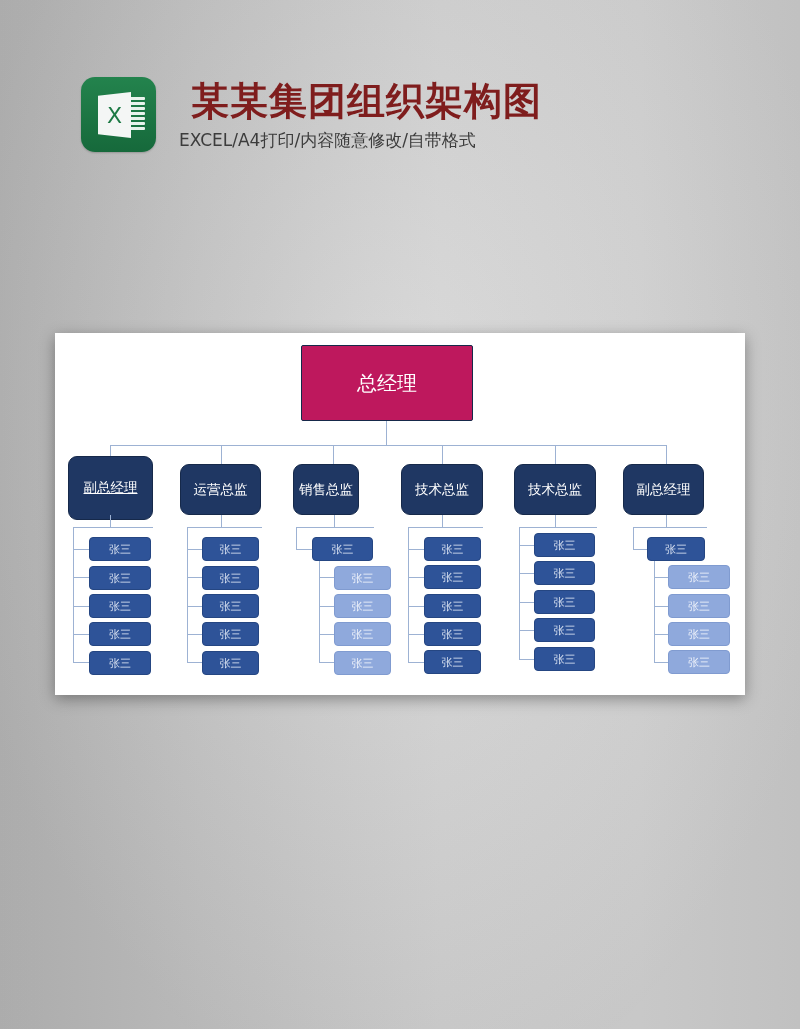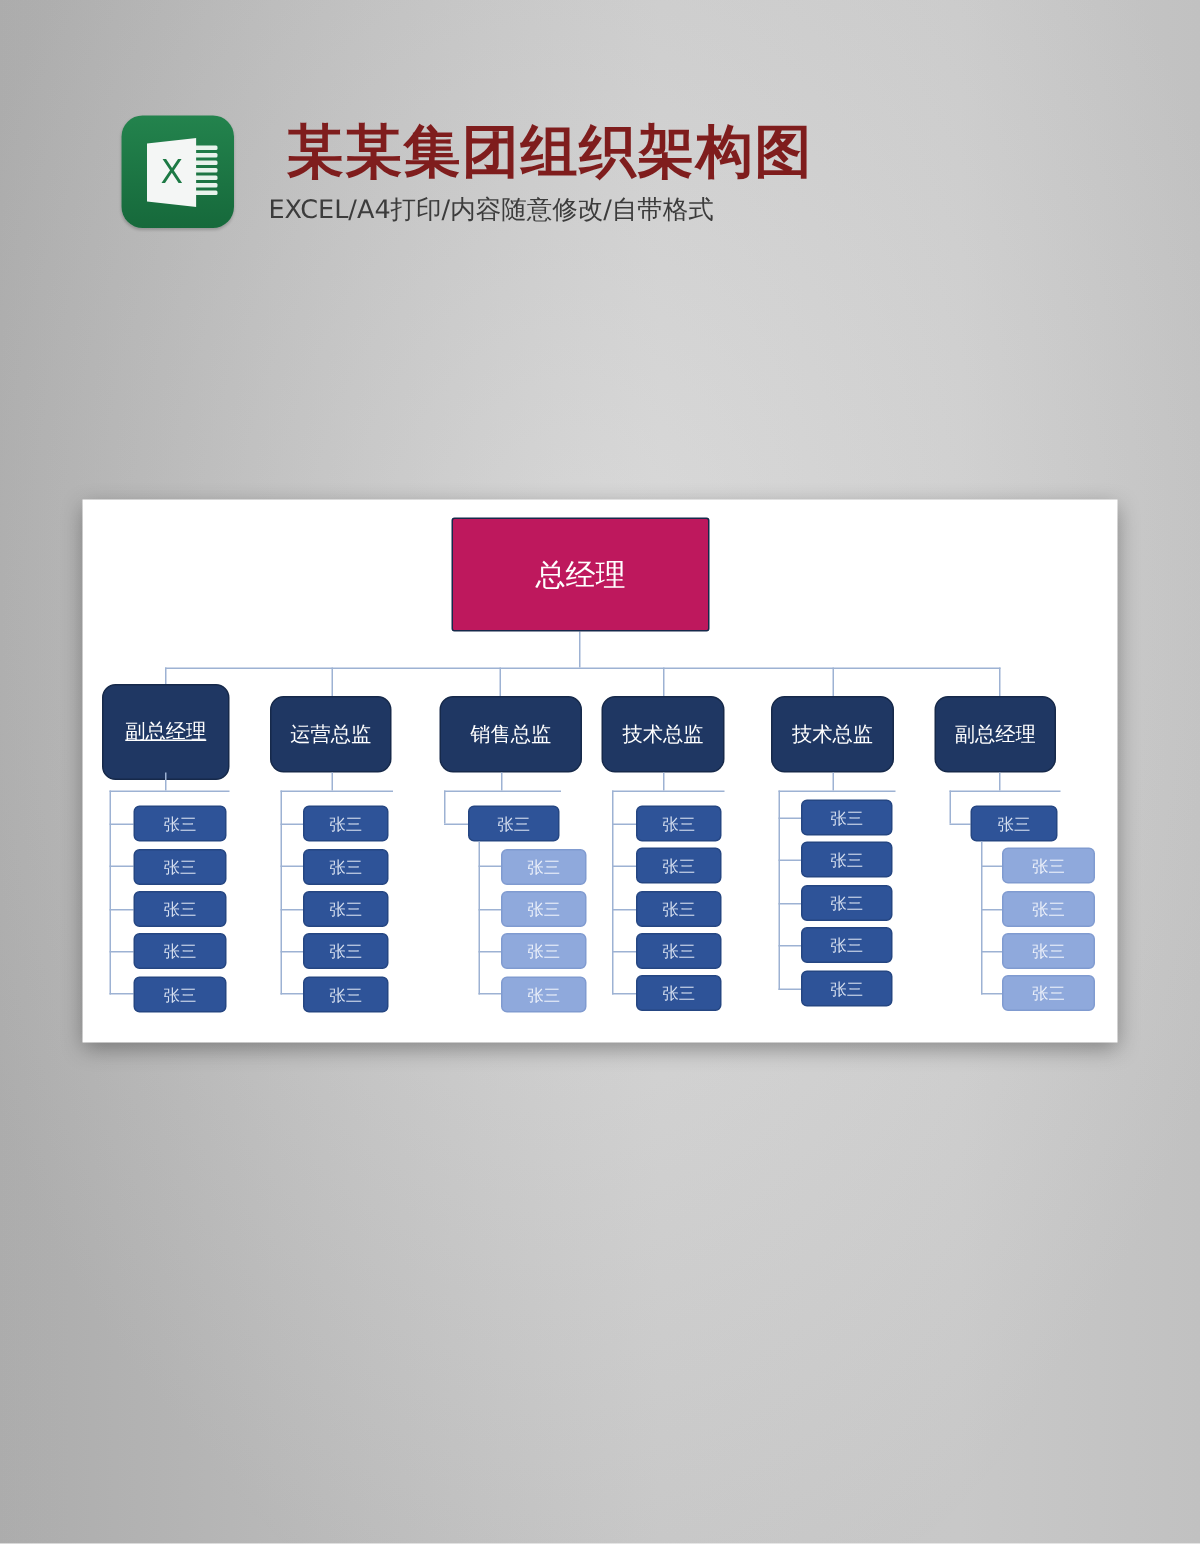--- a/index.html
+++ b/index.html
@@ -61,21 +61,21 @@
 <div class="box top" style="left:301px;top:345px;width:172px;height:76px;">
   <span>总经理</span>
 </div>
 
 <div class="box dir" style="left:68px;top:456px;width:85px;height:64px;text-decoration:underline;">
     <span>副总经理</span>
   </div>
 <div class="box dir" style="left:180px;top:464px;width:81px;height:51px;">
     <span>运营总监</span>
   </div>
-<div class="box dir" style="left:293px;top:464px;width:95px;height:51px;">
+<div class="box dir" style="left:293px;top:464px;width:66px;height:51px;">
     <span>销售总监</span>
   </div>
 <div class="box dir" style="left:401px;top:464px;width:82px;height:51px;">
     <span>技术总监</span>
   </div>
 <div class="box dir" style="left:514px;top:464px;width:82px;height:51px;">
     <span>技术总监</span>
   </div>
 <div class="box dir" style="left:623px;top:464px;width:81px;height:51px;">
     <span>副总经理</span>

